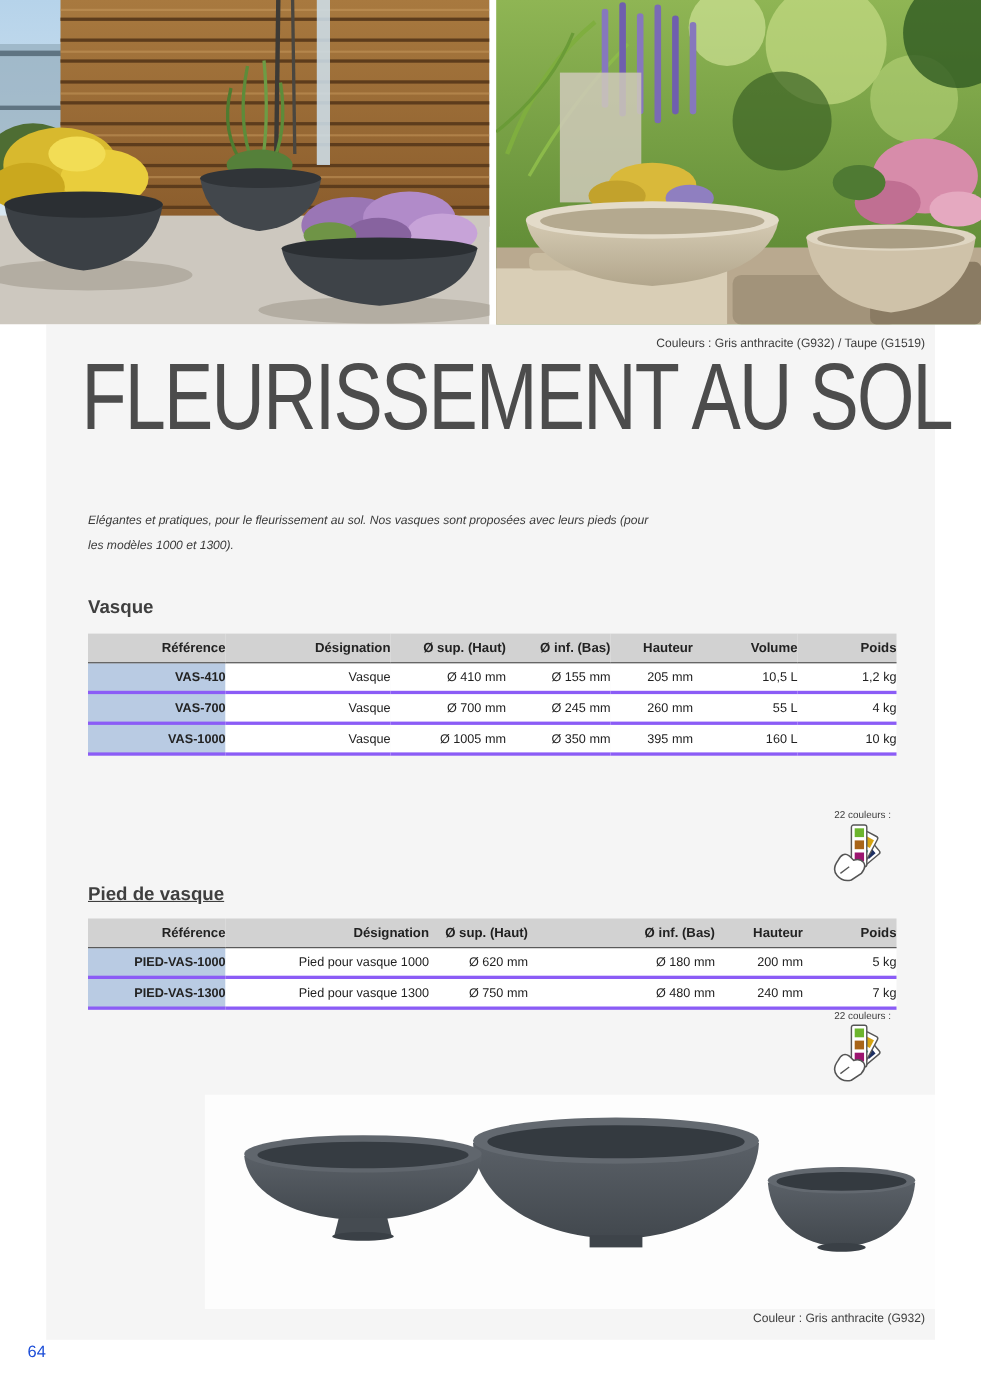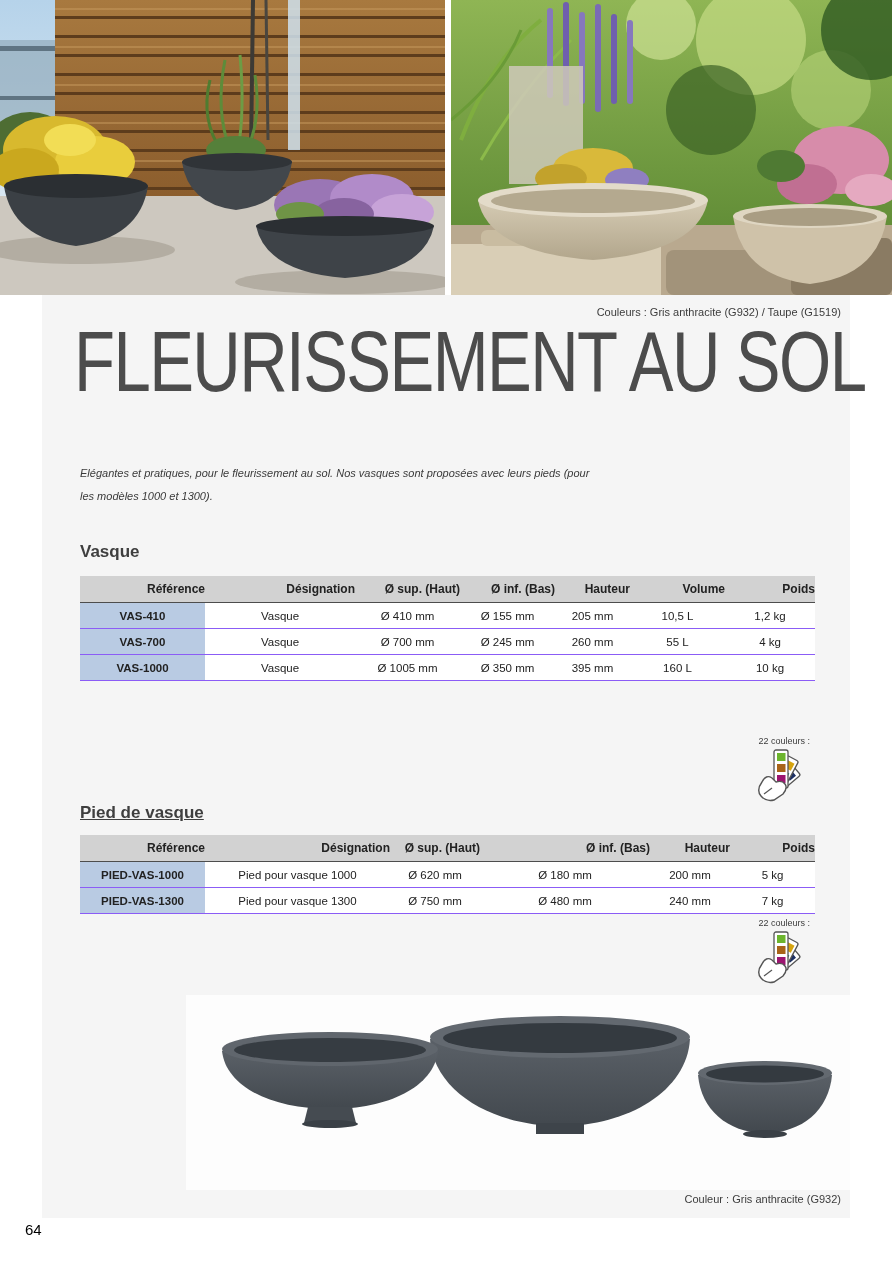--- a/index.html
+++ b/index.html
@@ -17,32 +17,32 @@
          color:#3a3a3a;line-height:23px;margin-top:10px;}
   .section-heading{position:absolute;left:80px;font-size:17px;font-weight:bold;color:#3f3f3f;}
   .h-vasque{top:542px;}
   .h-pied{top:803px;text-decoration:underline;}
   table.spec{position:absolute;left:80px;border-collapse:collapse;table-layout:fixed;
              width:735px;color:#222;}
   table.t1{top:576px;}
   table.t2{top:835px;}
   table.spec th{background:#d2d2d2;font-size:12px;font-weight:bold;height:26px;
                 text-align:right;border-bottom:1px solid #4d4d4d;color:#222;padding:0;}
-  table.spec td{background:#ffffff;font-size:11.5px;height:25px;text-align:center;
-                border-bottom:1px solid #8b5cf6;padding:0;}
+  table.spec td{background:#ffffff;font-size:11.5px;height:25px;text-align:right;
+                border-bottom:3px solid #8b5cf6;padding:0;}
   table.spec td.ref{background:#b9cbe3;font-weight:bold;}
   .swatch-label{position:absolute;right:82px;font-size:9px;color:#3c3c3c;margin-left:29px;}
   .sl1{top:736px;}
   .sl2{top:918px;}
   .swatch-icon{position:absolute;left:752px;width:62px;height:54px;}
   .si1{top:748px;}
   .si2{top:930px;}
   .product-photo{position:absolute;left:186px;top:995px;width:664px;height:195px;display:block;}
   .product-caption{position:absolute;top:1193px;right:51px;font-size:11px;color:#3c3c3c;}
-  .page-number{position:absolute;left:25px;top:1221px;font-size:15px;color:#000000;}
+  .page-number{position:absolute;left:25px;top:1221px;font-size:15px;color:#1d4ed8;}
 </style>
 </head>
 <body>
 
 <div class="page">
 
   <div class="panel"></div>
 
   <svg class="photo photo-left" viewBox="0 0 445 295" preserveAspectRatio="none">
     <defs>

